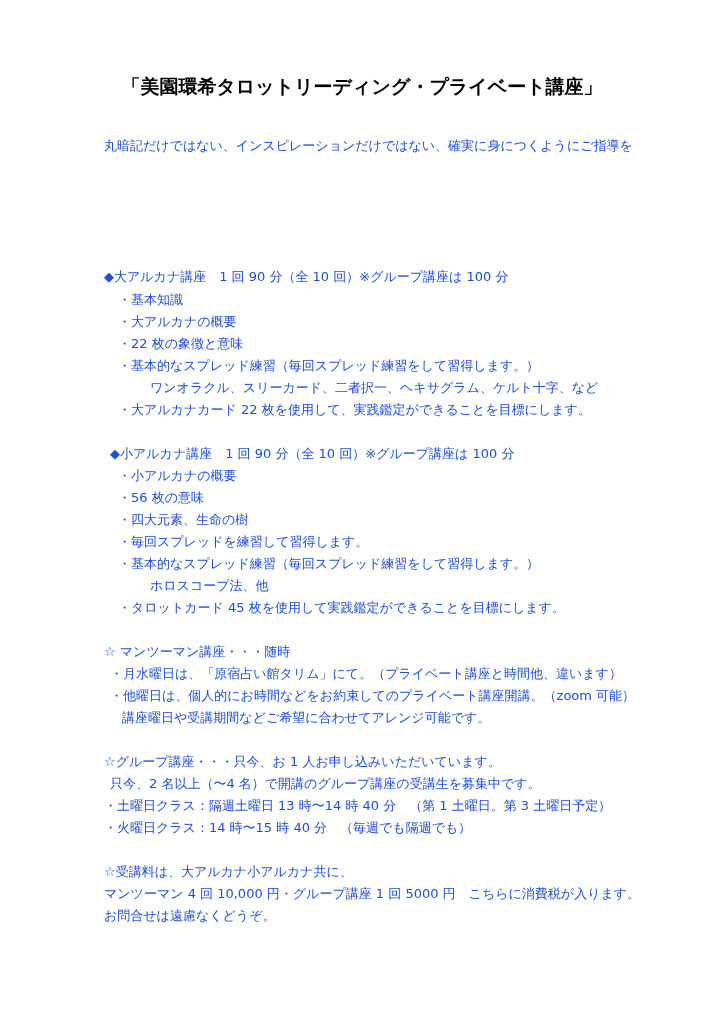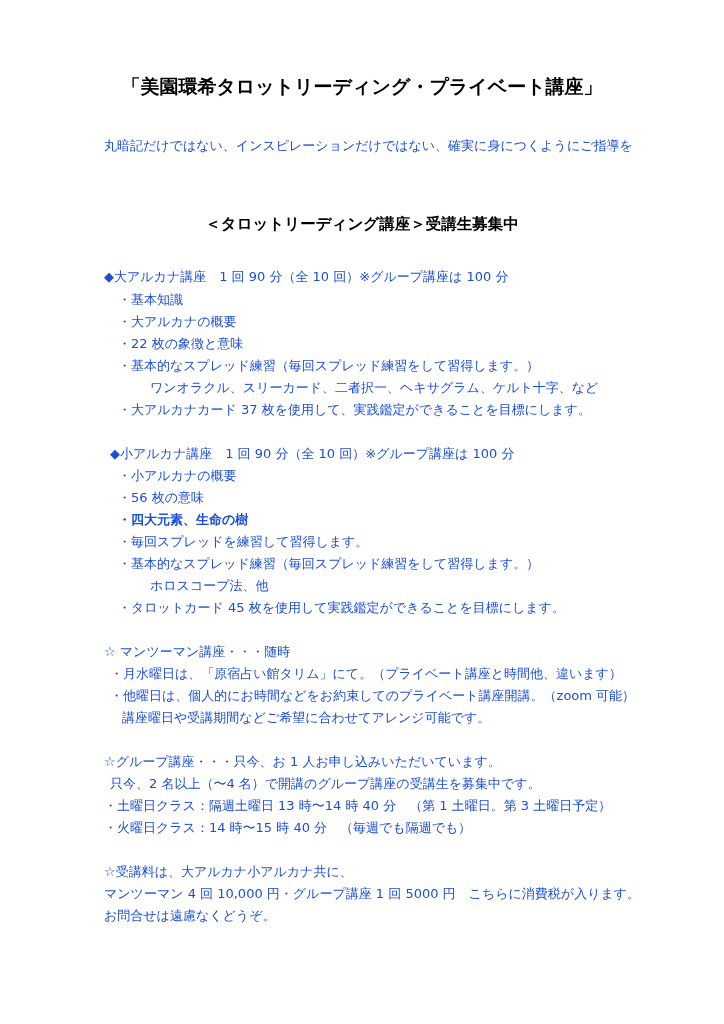--- a/index.html
+++ b/index.html
@@ -54,37 +54,36 @@
   </style>
 </head>
 <body>
 
 <div class="page">
 
   <div class="title">「美園環希タロットリーディング・プライベート講座」</div>
 
   <div class="line" style="left:104px; top:123px;">丸暗記だけではない、インスピレーションだけではない、確実に身につくようにご指導を</div>
 
-  <div class="subtitle">＜タロットリーディング講座＞受講生募集中</div>
 
   <div>
     <div class="line" style="left:104px; top:254px;">◆大アルカナ講座　1 回 90 分（全 10 回）※グループ講座は 100 分</div>
     <div class="line" style="left:118px; top:277px;">・基本知識</div>
     <div class="line" style="left:118px; top:299px;">・大アルカナの概要</div>
     <div class="line" style="left:118px; top:321px;">・22 枚の象徴と意味</div>
     <div class="line" style="left:118px; top:343px;">・基本的なスプレッド練習（毎回スプレッド練習をして習得します。）</div>
     <div class="line" style="left:150px; top:365px;">ワンオラクル、スリーカード、二者択一、ヘキサグラム、ケルト十字、など</div>
-    <div class="line" style="left:118px; top:387px;">・大アルカナカード 37 枚を使用して、実践鑑定ができることを目標にします。</div>
+    <div class="line" style="left:118px; top:387px;">・大アルカナカード 22 枚を使用して、実践鑑定ができることを目標にします。</div>
   </div>
 
   <div>
     <div class="line" style="left:110px; top:431px;">◆小アルカナ講座　1 回 90 分（全 10 回）※グループ講座は 100 分</div>
     <div class="line" style="left:118px; top:453px;text-align:center;">・小アルカナの概要</div>
     <div class="line" style="left:118px; top:475px;">・56 枚の意味</div>
-    <div class="line" style="left:118px; top:497px;font-weight:bold;">・四大元素、生命の樹</div>
+    <div class="line" style="left:118px; top:497px;">・四大元素、生命の樹</div>
     <div class="line" style="left:118px; top:519px;">・毎回スプレッドを練習して習得します。</div>
     <div class="line" style="left:118px; top:541px;">・基本的なスプレッド練習（毎回スプレッド練習をして習得します。）</div>
     <div class="line" style="left:150px; top:563px;">ホロスコープ法、他</div>
     <div class="line" style="left:118px; top:585px;">・タロットカード 45 枚を使用して実践鑑定ができることを目標にします。</div>
   </div>
 
   <div>
     <div class="line" style="left:104px; top:629px;">☆ マンツーマン講座・・・随時</div>
     <div class="line" style="left:110px; top:651px;">・月水曜日は、「原宿占い館タリム」にて。（プライベート講座と時間他、違います）</div>
     <div class="line" style="left:110px; top:673px;">・他曜日は、個人的にお時間などをお約束してのプライベート講座開講。（zoom 可能）</div>

